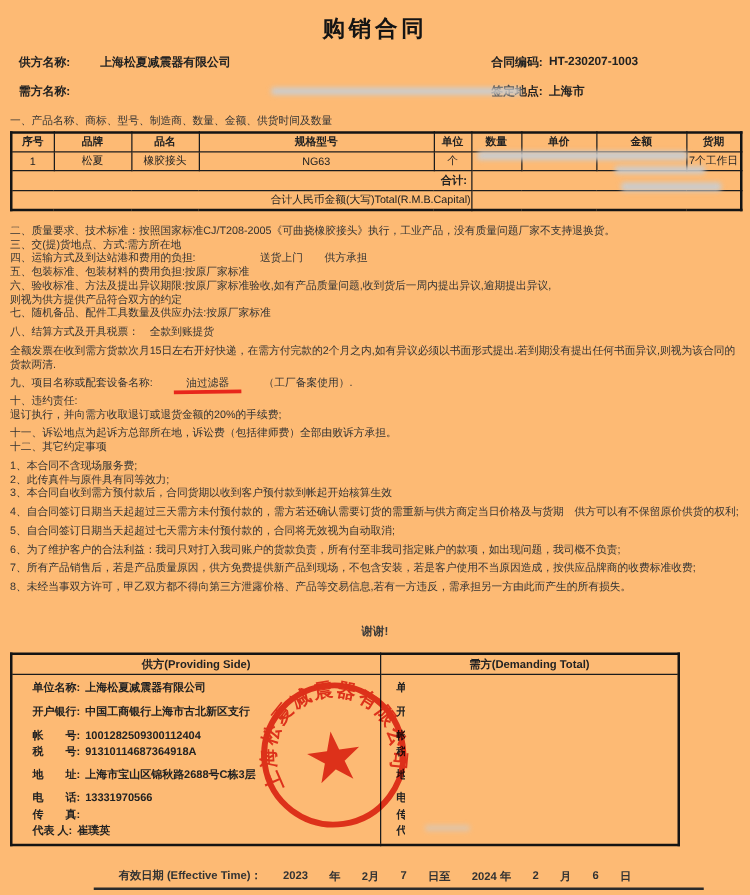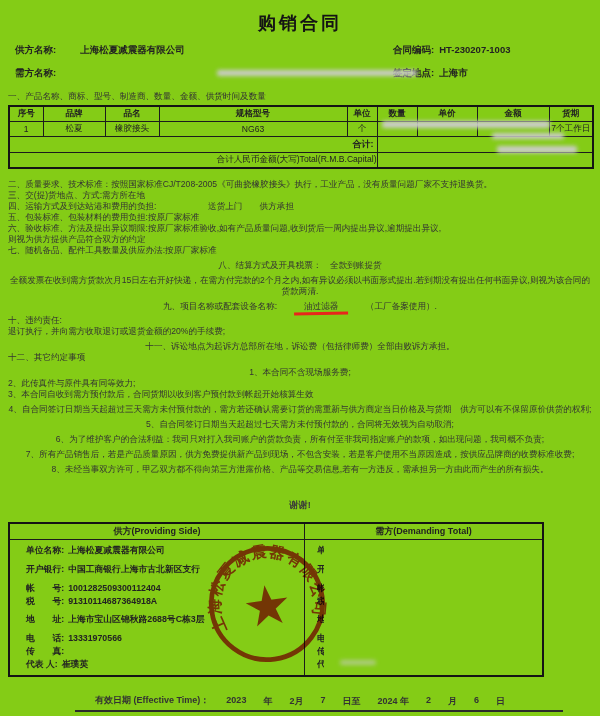--- a/index.html
+++ b/index.html
@@ -1,35 +1,35 @@
 <!DOCTYPE html>
 <html><head>
 <meta charset="utf-8">
 <style>
   html,body{margin:0;padding:0;background:#fff;}
-  .page{width:600px;height:716px;position:relative;background:#84cc16;overflow:hidden;
+  .page{width:600px;height:716px;position:relative;background:#fdba74;overflow:hidden;
         font-family:"Liberation Sans","DejaVu Sans",sans-serif;color:#2e2e2e;}
   .title{text-align:center;padding-top:11px;font-size:18px;font-weight:bold;letter-spacing:3px;color:#141414;}
   .hdr{margin:9px 15px 0;}
   .hdr-row{display:flex;align-items:baseline;font-weight:bold;font-size:9.5px;position:relative;color:#222;}
   .hdr-row + .hdr-row{margin-top:10px;}
   .hdr-val{margin-left:24px;white-space:nowrap;}
   .hdr-spacer{flex:1;}
   .hdr-right{width:192px;display:flex;}
   .hdr-right .hdr-val{margin-left:5px;}
   .sec-title{margin:11px 8px 2px;font-size:8.6px;color:#333;}
   .ptwrap{position:relative;margin:0 8px;}
   table.pt{width:584px;border-collapse:collapse;border:2px solid #141414;font-size:8.6px;color:#222;table-layout:fixed;}
   .pt th,.pt td{border:1px solid #1c1c1c;text-align:center;padding:1px 0;height:11px;overflow:hidden;white-space:nowrap;}
   .pt th{font-weight:bold;}
   .pt .tl{text-align:right;font-weight:bold;padding-right:3px;font-size:9px;}
   .pt .cl{text-align:right;}
   .clauses{margin:10px 8px 0;font-size:8.6px;line-height:11px;color:#333;}
   .clause{white-space:pre-wrap;}
-  .gap{margin-top:4px;text-align:center;}
+  .gap{margin-top:4px;}
   .red-underline{border-bottom:3px solid #e8261b;padding:0 10px 1px;display:inline-block;transform:rotate(-1deg);line-height:9px;}
   .confirm{margin-top:24px;display:flex;justify-content:center;gap:72px;font-size:9.2px;font-weight:bold;color:#3a3a3a;}
   table.sig{width:536px;margin:10px 8px 0;border-collapse:collapse;border:2px solid #141414;font-size:8.8px;color:#222;}
   .sig th{border:1px solid #1c1c1c;font-size:9px;font-weight:bold;height:15px;text-align:center;padding:0;}
   .sig td{border:1px solid #1c1c1c;vertical-align:top;height:112px;padding:2px 0 4px 16px;}
   .sig td.sigR{padding-left:12px;}
   .srow{font-weight:bold;white-space:nowrap;}
   .sval{margin-left:4px;}
   .clipped{display:inline-block;width:7px;overflow:hidden;white-space:nowrap;vertical-align:top;}
   .footer{margin-top:17px;display:flex;justify-content:center;align-items:baseline;font-size:9px;font-weight:bold;color:#333;}

